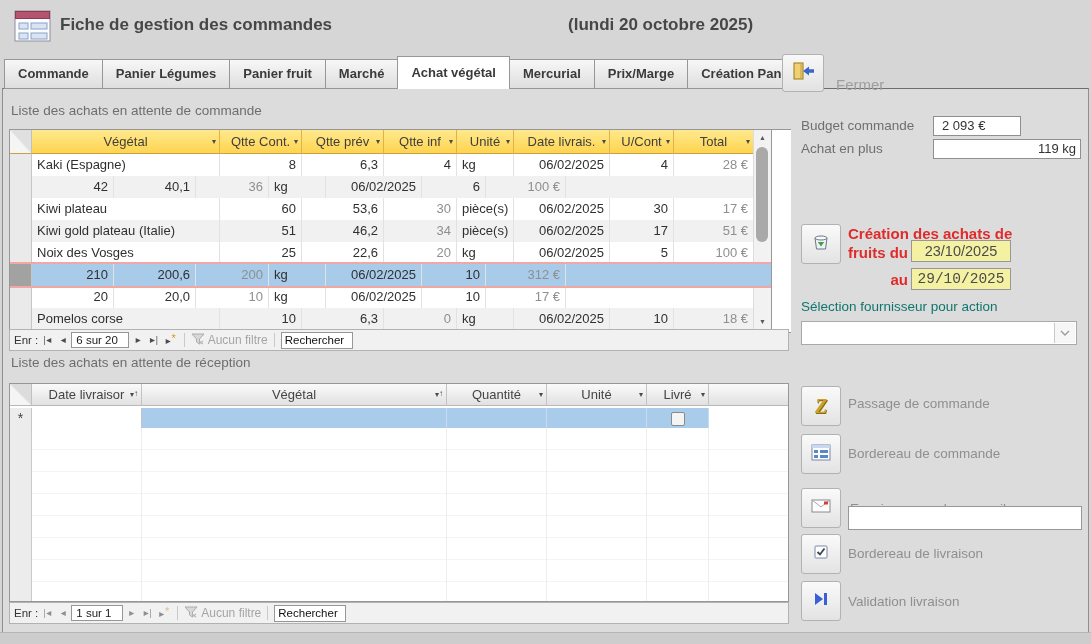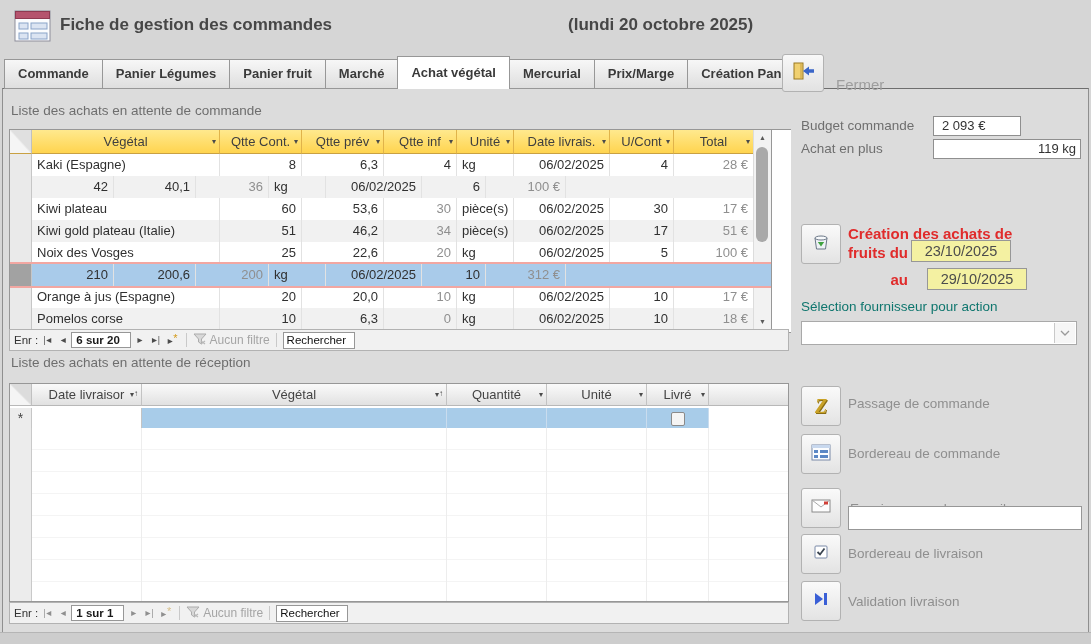--- a/index.html
+++ b/index.html
@@ -36,21 +36,21 @@
   .c-unit{width:57px;}.c-date{width:96px;}.c-ucont{width:64px;}.c-total{width:80px;}
   
   .sb{position:absolute;top:0;right:0;width:17px;height:200px;background:#f2f2f2;border-left:1px solid #dcdcdc;}
   .sb-arrow{height:16px;text-align:center;font-size:7px;color:#5a5a5a;line-height:16px;}
   .sb-thumb{position:absolute;left:2px;top:17px;width:12px;height:95px;background:#a9a9a9;border-radius:6px;}
   .sb-down{position:absolute;bottom:0;left:0;right:0;}
   
   .nav{position:absolute;height:22px;box-sizing:border-box;background:#f1f1f1;border:1px solid #b2b2b2;display:flex;align-items:center;padding:0 4px;font-size:11.5px;color:#333;gap:3px;}
   .nav-arrow{font-size:8.5px;color:#4c4c4c;padding:0 2px;letter-spacing:-1px;}
   .nav2 .nav-arrow{color:#8f8f8f;}
-  .nav-pos{background:#fff;border:1px solid #979797;padding:1px 10px 1px 4px;font-size:11.5px;color:#1a1a1a;font-weight:bold;}
+  .nav-pos{background:#fff;border:1px solid #979797;padding:1px 10px 1px 4px;font-size:11.5px;color:#1a1a1a;}
   .star{color:#d49a1a;font-style:normal;font-size:11px;position:relative;top:-2px;letter-spacing:0;}
   .nav2 .star{color:#d8c08a;}
   .nav-sep{width:1px;height:14px;background:#c9c9c9;margin:0 3px;}
   .nav-filter{color:#a5a5a5;font-size:12px;}
   .nav-search{background:#fff;border:1px solid #979797;width:64px;height:15px;font-size:11.5px;padding:0 3px;color:#111;font-family:inherit;}
   
   .grid2{position:absolute;left:6px;top:294px;width:780px;height:219px;background:#fff;border:1px solid #979797;box-sizing:border-box;overflow:hidden;}
   .th2{box-sizing:border-box;position:relative;height:22px;line-height:21px;background:linear-gradient(#fafafa,#e1e1e1);border-right:1px solid #c3c3c3;border-bottom:1px solid #b8b8b8;font-size:13px;color:#444;text-align:center;white-space:nowrap;overflow:hidden;}
   .th2 .harrow{position:absolute;right:3px;top:0;font-size:8px;color:#4a4a4a;}
   .sort-up{font-style:normal;font-size:8px;position:relative;top:-1px;}
@@ -197,21 +197,20 @@
         <div class="td c-cont num">210</div>
         <div class="td c-prev num">200,6</div>
         <div class="td c-inf num dim">200</div>
         <div class="td c-unit">kg</div>
         <div class="td c-date num">06/02/2025</div>
         <div class="td c-ucont num">10</div>
         <div class="td c-total num dim">312 €</div>
       </div>
       <div class="tr">
         <div class="td c-sel"></div>
-        <div class="td c-veg">Orange à jus (Espagne)</div>
         <div class="td c-cont num">20</div>
         <div class="td c-prev num">20,0</div>
         <div class="td c-inf num dim">10</div>
         <div class="td c-unit">kg</div>
         <div class="td c-date num">06/02/2025</div>
         <div class="td c-ucont num">10</div>
         <div class="td c-total num dim">17 €</div>
       </div>
       <div class="tr odd">
         <div class="td c-sel"></div>
@@ -316,21 +315,21 @@
             <path d="M4 6 L16 6 L14.5 17 L5.5 17 Z" fill="#eef2f6" stroke="#6b7787"></path>
             <ellipse cx="10" cy="6" rx="6" ry="2" fill="#f8fafc" stroke="#6b7787"></ellipse>
             <path d="M6.8 10 L13.2 10 L10 14.5 Z" fill="#3fa23f"></path>
           </svg>
         </span>
       </div>
       <span class="red" style="left:57px;top:136px;">Création des achats de</span>
       <span class="red" style="left:57px;top:155px;">fruits du</span>
       <div class="ybox" style="left:120px;top:151px;">23/10/2025</div>
       <span class="red" style="left:57px;top:182px;width:60px;text-align:right;display:inline-block;">au</span>
-      <div class="ybox" style="left:136px;top:179px;">29/10/2025</div>
+      <div class="ybox" style="left:120px;top:179px;font-family:Liberation Mono, monospace;">29/10/2025</div>
 
       <span class="bluelabel" style="left:10px;top:210px;">Sélection fournisseur pour action</span>
       <div class="combo" style="left:10px;top:232px;">
         <span></span>
         <span class="combo-btn">
           <svg width="10" height="6" viewBox="0 0 10 6">
               <polyline points="1,1 5,5 9,1" stroke="#9a9a9a" fill="none" stroke-width="1.3"></polyline>
             </svg>
         </span>
       </div>

